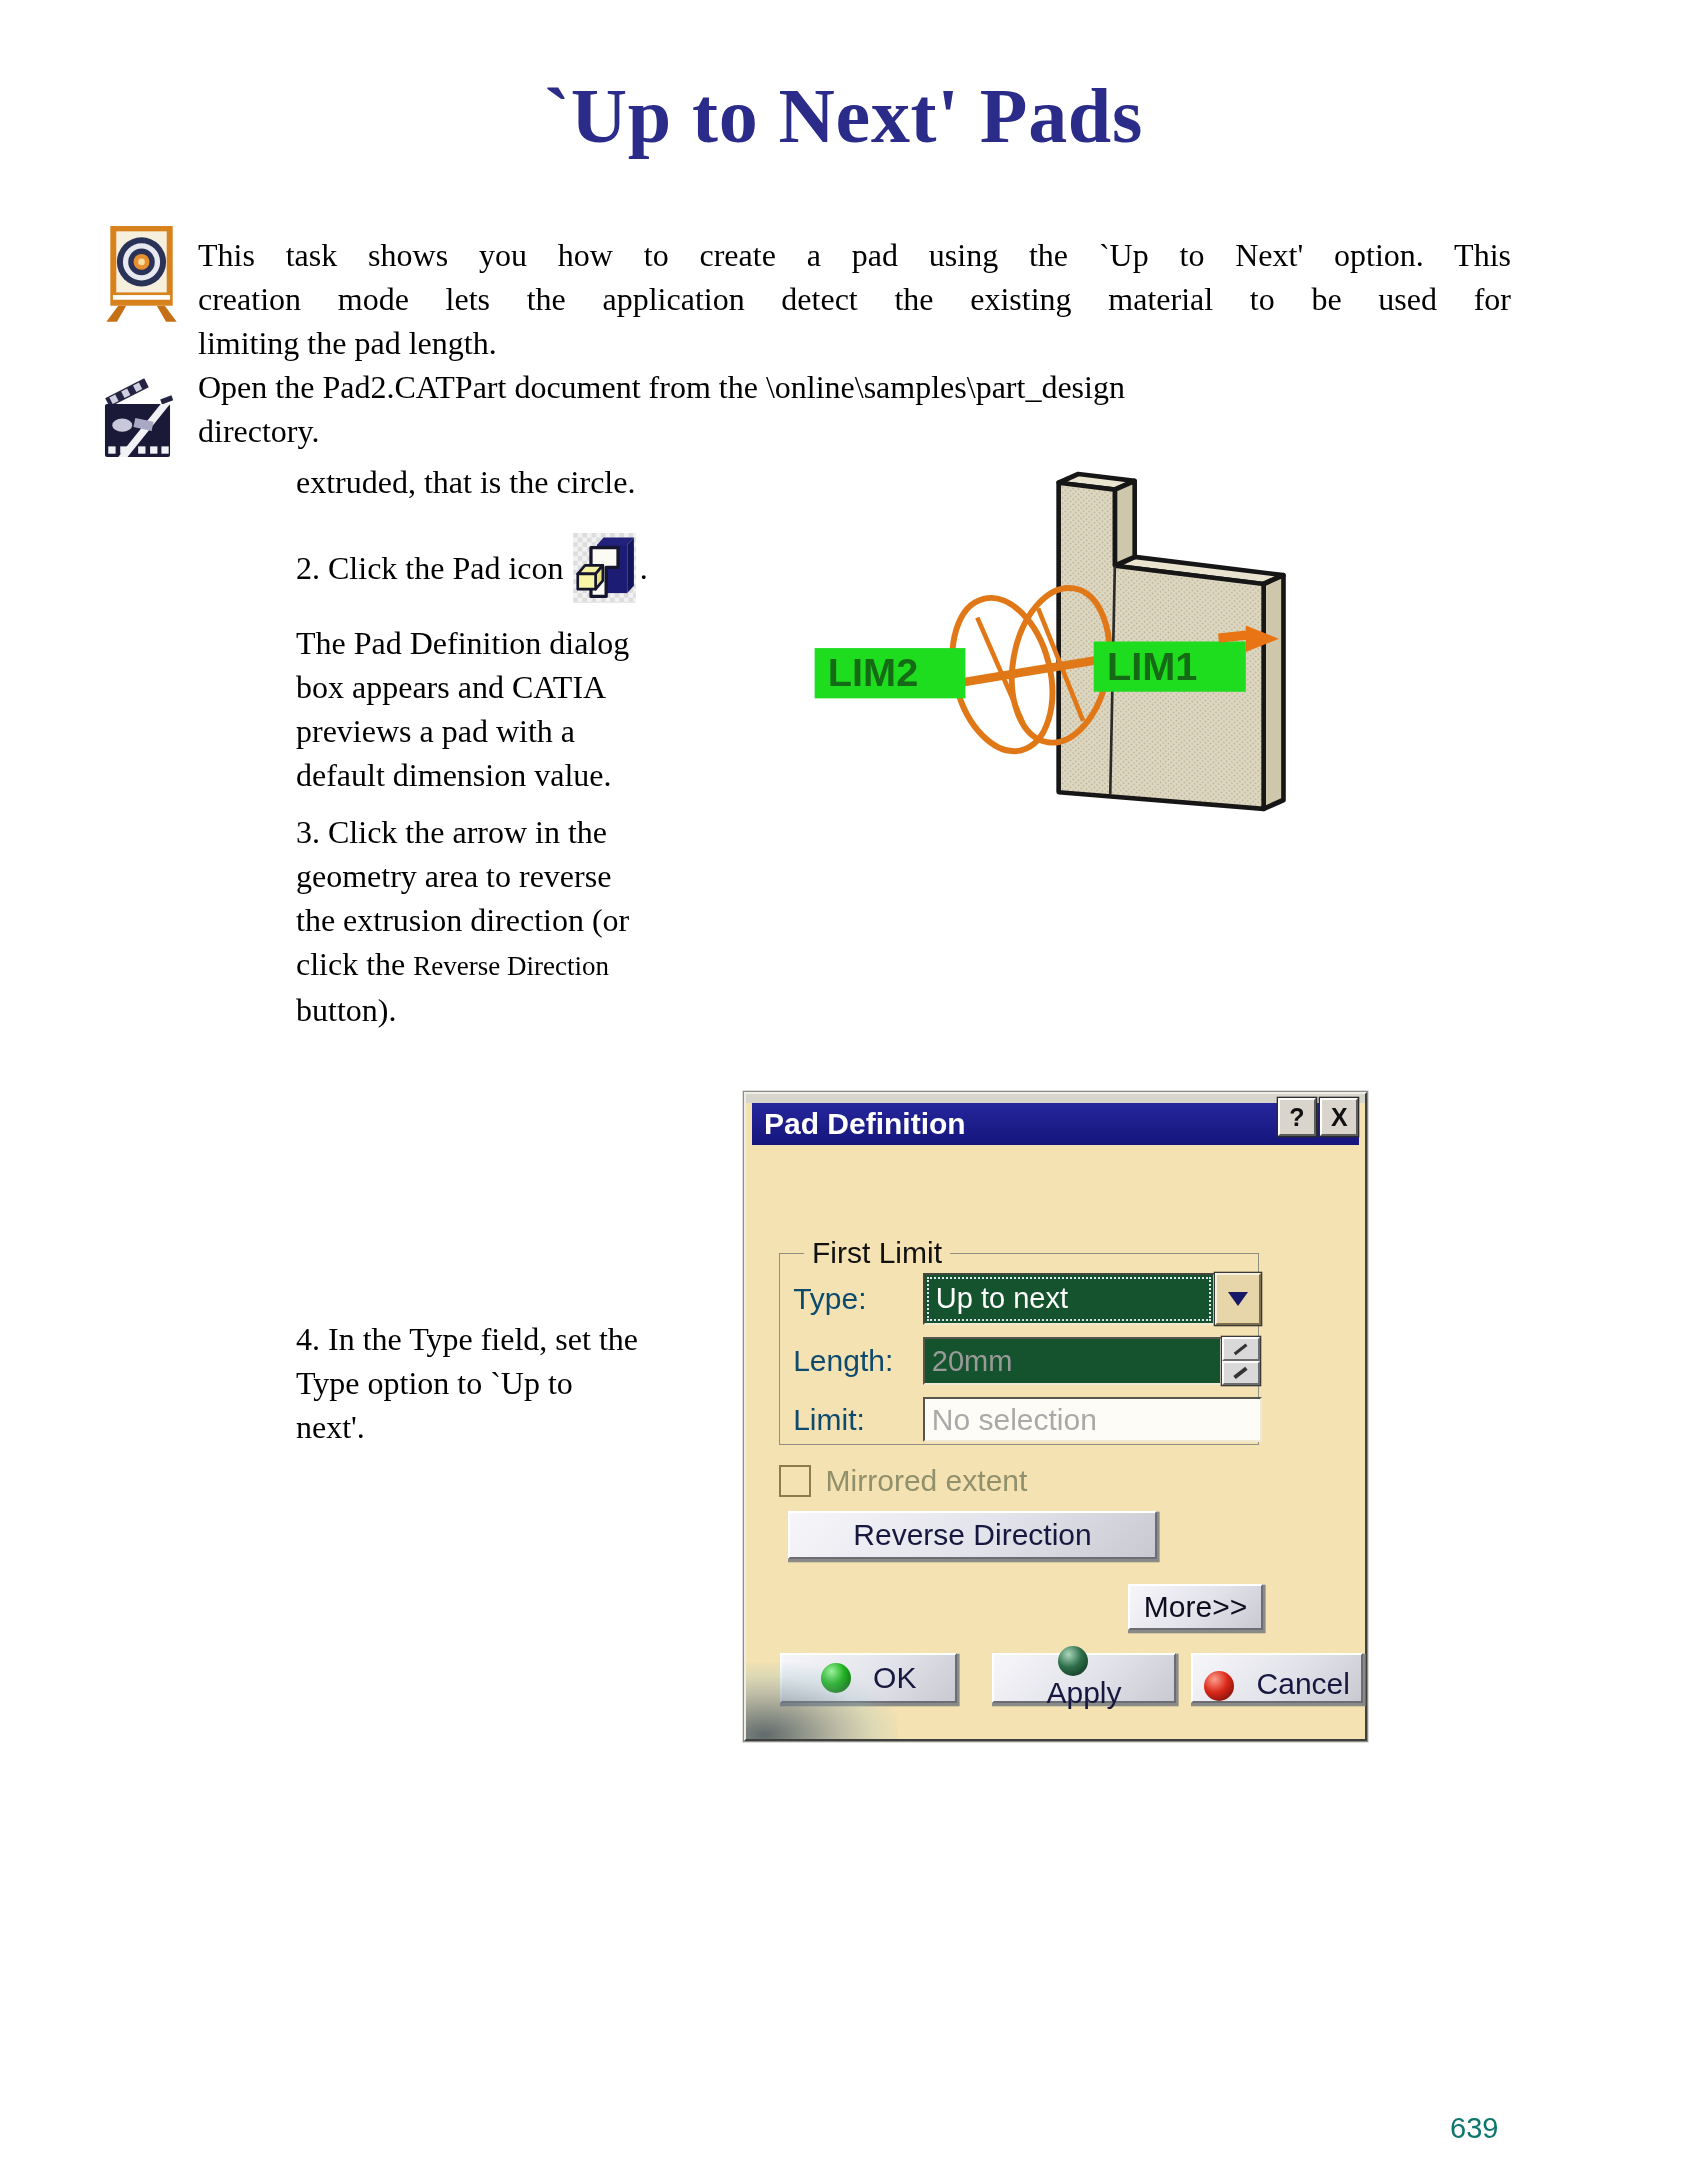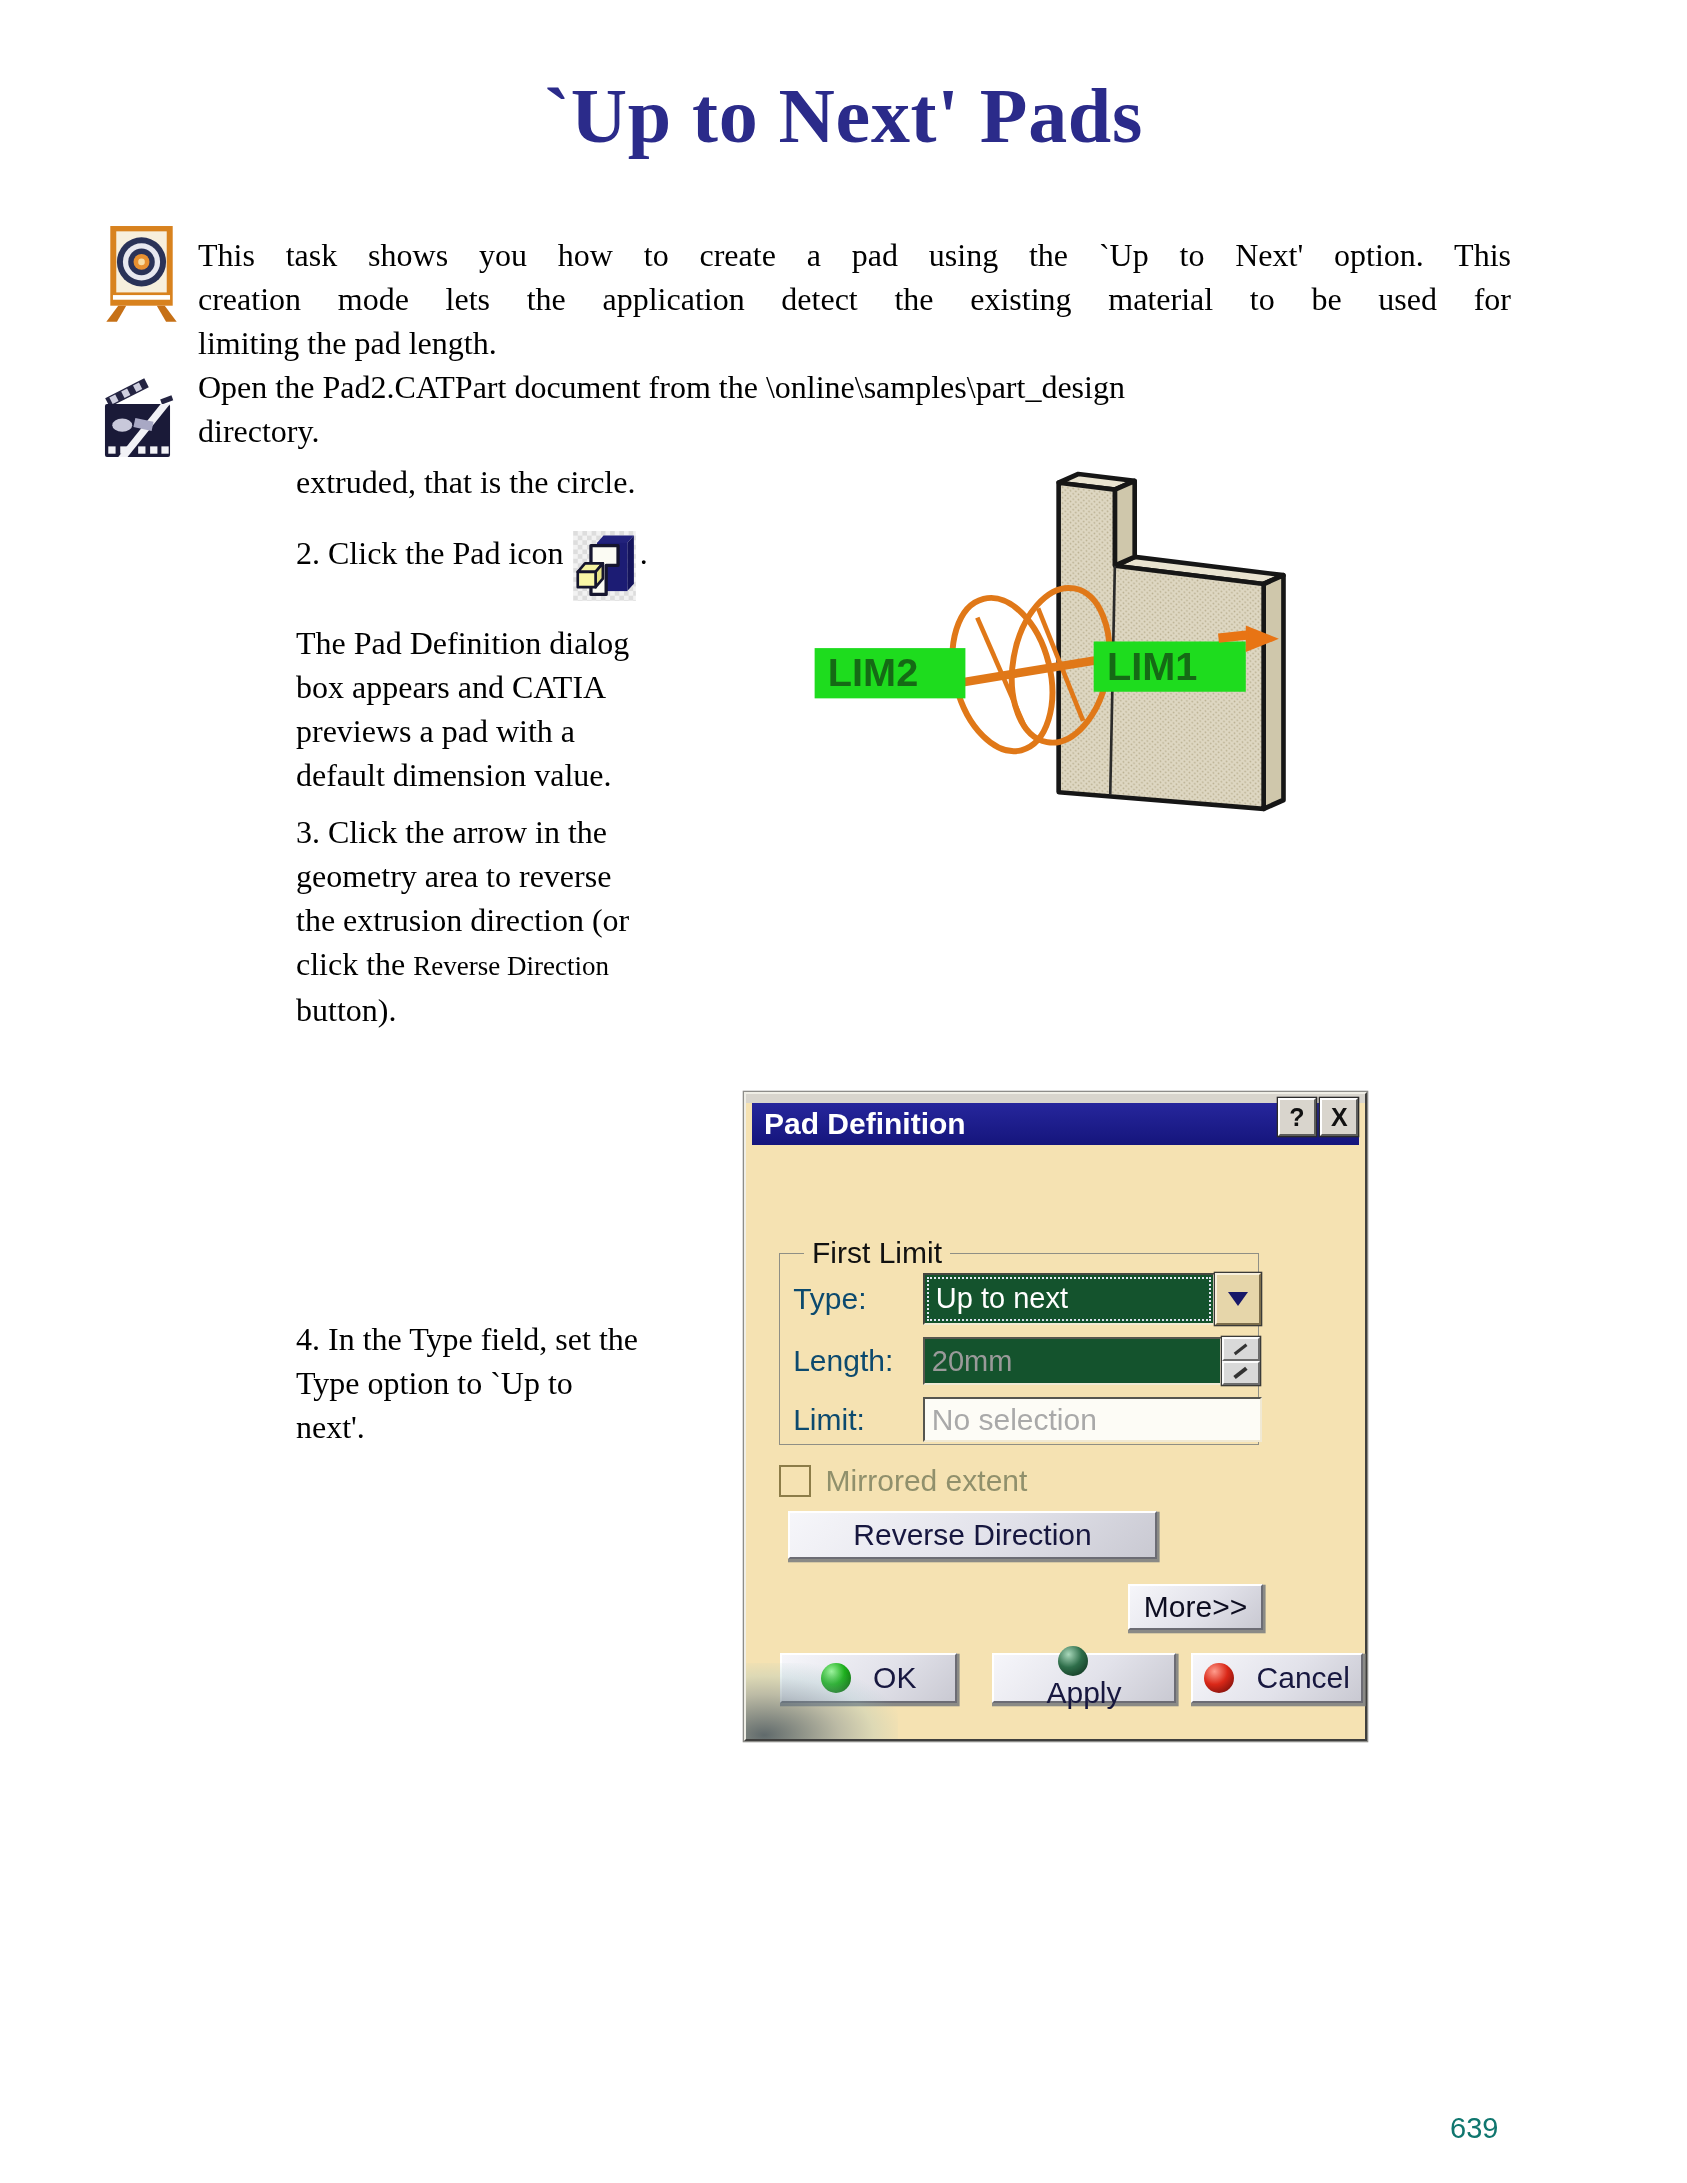--- a/index.html
+++ b/index.html
@@ -9,21 +9,21 @@
   
   .doc-title{position:absolute;top:71px;left:0;width:100%;text-align:center;
     font-size:78px;font-weight:bold;color:#2b2b8a;letter-spacing:0.7px;}
 
   
   .serif{font-size:32px;line-height:44px;}
   .para1{position:absolute;left:198px;top:233px;width:1313px;}
   .para1 .just{text-align:justify;text-align-last:justify;}
   .para2{position:absolute;left:198px;top:365px;width:1059px;}
   .steps-col{position:absolute;left:296px;top:460px;width:476px;}
-  .step2-line{margin-top:26.5px;height:74px;display:flex;align-items:flex-start;}
+  .step2-line{margin-top:26.5px;height:74px;display:flex;align-items:center;}
   .note-block{margin-top:16.5px;}
   .step3-block{margin-top:13.2px;}
   .rd-inline{font-size:27px;}
   .step4{position:absolute;left:296px;top:1317px;width:463px;}
   .page-num{position:absolute;left:1450px;top:2112px;font-family:"Liberation Sans",sans-serif;
     font-size:29px;color:#0f766e;}
 
   
   .icon-target{position:absolute;left:101px;top:222px;width:81px;height:101px;}
   .icon-clapper{position:absolute;left:97px;top:372px;width:81px;height:93px;}
@@ -81,21 +81,21 @@
   .chk-box{width:28px;height:28px;border:2px solid #8c7c48;background:#f5e2b2;}
   .chk-label{margin-left:14.6px;font-size:30px;color:#90906c;}
 
   .btn3d{background:linear-gradient(135deg,#f6f6fa 0%,#e2e2ea 55%,#c9c9d2 100%);
     border:2.6px solid;border-color:#ffffff #6c6c74 #6c6c74 #ffffff;box-shadow:1.3px 2px 0 1.3px #8a8a86;
     display:flex;align-items:center;justify-content:center;font-size:30px;color:#17173f;cursor:default;}
   .btn-reverse{position:absolute;left:42px;top:417px;width:365px;height:44px;}
   .btn-more{position:absolute;left:382px;top:490px;width:131px;height:42px;color:#0d0d20;}
   .btn-ok{position:absolute;left:34px;top:559px;width:173px;height:46px;}
   .btn-apply{position:absolute;left:246px;top:559px;width:180px;height:46px;flex-direction:column;}
-  .btn-cancel{position:absolute;left:445px;top:559px;width:168px;height:46px;}
+  .btn-cancel{position:absolute;left:445px;top:559px;width:168px;height:46px;align-items:flex-end;}
   .sphere{width:30px;height:30px;border-radius:50%;margin-right:22.5px;flex:0 0 auto;}
   .sphere-ok{background:radial-gradient(circle at 35% 28%,#9df59d,#1daf1d 45%,#064e06);}
   .sphere-apply{background:radial-gradient(circle at 35% 28%,#a9d8bb,#2e6e4a 45%,#0a2616);}
   .sphere-cancel{background:radial-gradient(circle at 35% 28%,#ff9d8d,#da2818 45%,#5c0808);}
   .smudge{position:absolute;left:0;bottom:0;width:152px;height:76px;pointer-events:none;
     background:radial-gradient(ellipse at 12% 95%,rgba(70,85,95,.85),rgba(120,140,150,.45) 40%,rgba(150,190,190,.25) 58%,transparent 75%);}
 </style>
 </head>
 <body>
 

